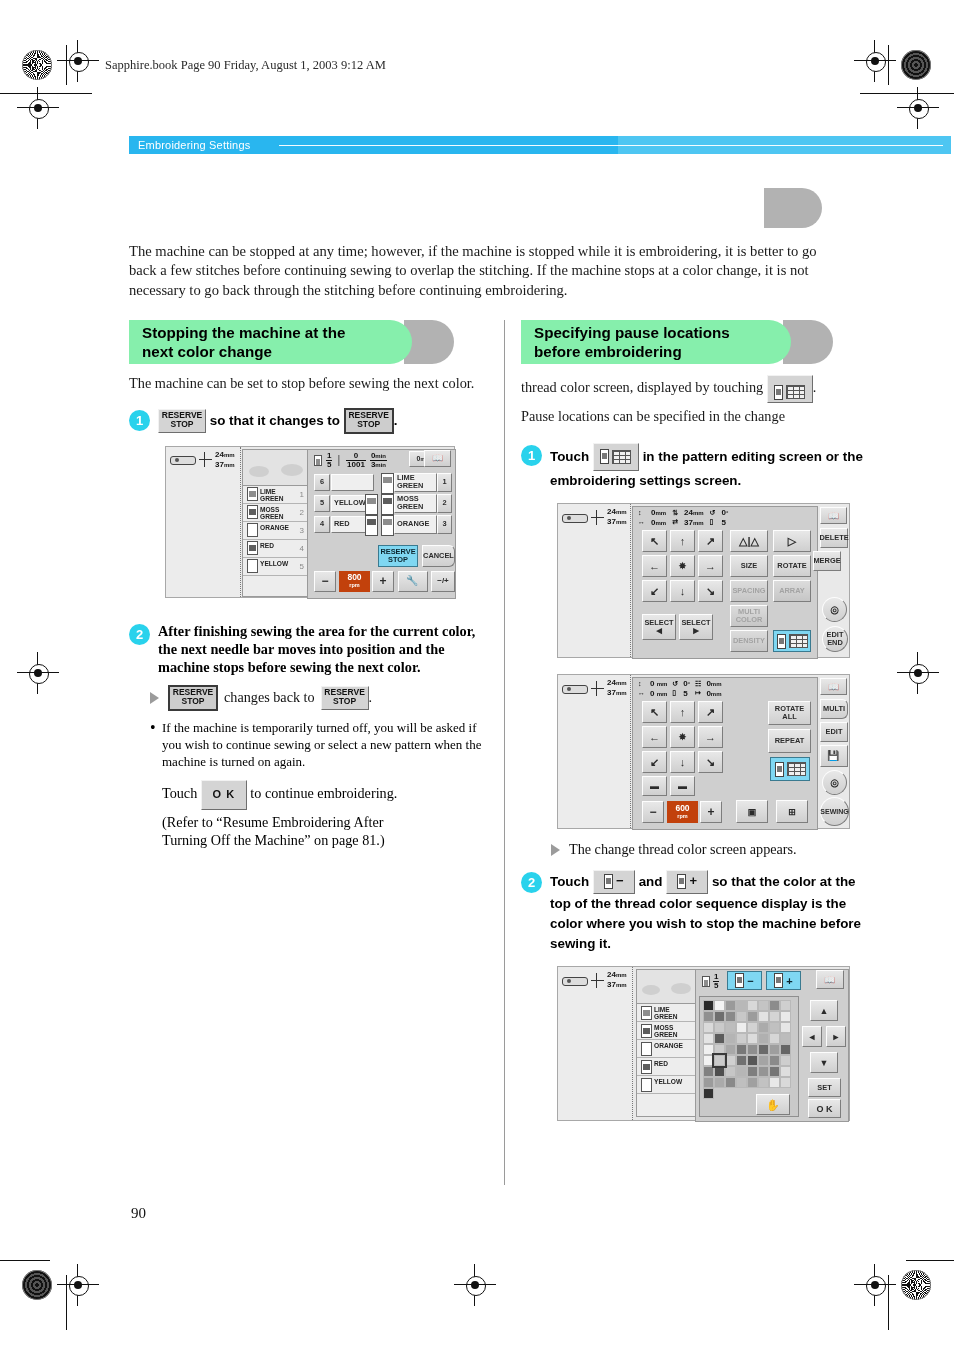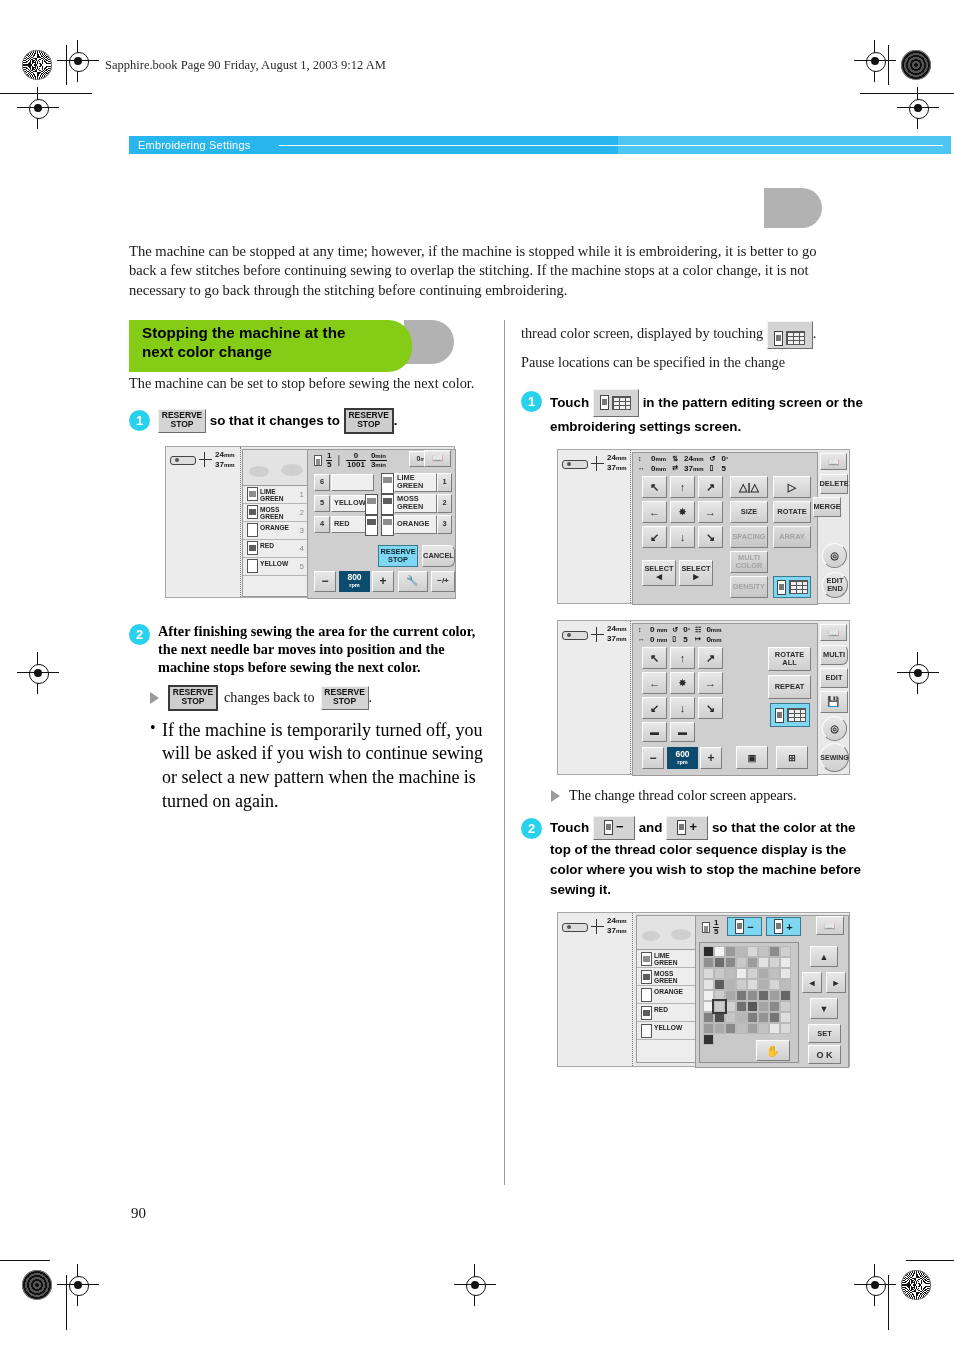--- a/index.html
+++ b/index.html
@@ -61,21 +61,21 @@
   }
 
   
   .cols{display:flex;margin-top:20px;}
   .col{width:355px;}
   .col.left{padding-right:12px;}
   .divider{width:1px;background:#9a9a9a;margin:0 16px 0 8px;height:865px;}
 
   .subhead{position:relative;height:44px;margin-bottom:10px;}
   .subhead .bar{
-    position:absolute;left:0;top:0;width:283px;height:52px;background:#84cc16;
+    position:absolute;left:0;top:0;width:283px;height:44px;background:#86efac;
     border-radius:0 24px 24px 0;z-index:2;box-sizing:border-box;
     padding:4px 0 0 13px;
   }
   .subhead .bar span{
     display:block;color:#000;font-family:"Liberation Sans",sans-serif;font-weight:bold;
     font-size:15.2px;line-height:18.5px;
   }
   .subhead .shadow{
     position:absolute;left:275px;top:0;width:50px;height:44px;background:#b2b2b2;
     border-radius:0 24px 24px 0;z-index:1;
@@ -177,21 +177,21 @@
   .btn.arrowbtn{font-size:11px;}
   .btn.round{border-radius:50%;}
   .btn.tabr{border-radius:0 6px 6px 0;}
 
   .hdrline{position:absolute;font-size:8px;font-weight:bold;color:#111;}
   .hdrline .u{font-size:6px;}
   .frac{display:inline-block;text-align:center;line-height:8px;vertical-align:middle;}
   .frac .n{display:block;border-bottom:1px solid #111;padding:0 1px;}
   .frac .d{display:block;padding:0 1px;}
 
-  .rpm{background:#0c4a6e;color:#fff;font-size:8.5px;font-weight:bold;text-align:center;
+  .rpm{background:#c2410c;color:#fff;font-size:8.5px;font-weight:bold;text-align:center;
        position:absolute;display:flex;flex-direction:column;justify-content:center;line-height:8px;}
   .rpm .u{font-size:5.5px;}
 
   .palette{position:absolute;background:#c9c9c9;border:1px solid #8f8f8f;}
   .swatch{position:absolute;width:9px;height:9px;border:1px solid #b9b9b9;}
   .swatch.cur{outline:2px solid #3a3a3a;z-index:5;}
 
   .pagenum{
     position:absolute;left:131px;top:1205px;font-size:15px;color:#111;
     font-family:"Liberation Serif",serif;
@@ -448,30 +448,44 @@
           <span style="margin:0 6px;">changes back to</span>
           <span class="key rs">
             <span style="display:block">RESERVE</span>
             <span style="display:block">STOP</span>
           </span>
             <span>.</span>
         </div>
 
         <div class="bullet indent" style="margin-top:8px;">
           <div class="b">•</div>
-          <div style="font-size:18px;line-height:1.32;">If the machine is temporarily turned off, you will be asked if you wish to continue sewing or select a new pattern when the machine is turned on again.</div>
-        </div>
-
+          <div style="font-size:13px;line-height:1.32;">If the machine is temporarily turned off, you will be asked if you wish to continue sewing or select a new pattern when the machine is turned on again.</div>
+        </div>
+
+        <div class="indent" style="margin-top:10px;margin-left:33px;font-size:14.2px;line-height:1.7;">
+          <span>Touch</span>
+          <span class="key ok">O K</span>
+          <span>to continue embroidering.</span>
+          <div style="line-height:1.3;margin-top:3px;">(Refer to “Resume Embroidering After</div>
+          <div style="line-height:1.3;">Turning Off the Machine” on page 81.)</div>
+        </div>
 
       </div>
 
       <div class="divider"></div>
 
       <div class="col right">
 
+        <div class="subhead right">
+          <div class="shadow"></div>
+          <div class="bar">
+            <span>Specifying pause locations</span>
+            <span>before embroidering</span>
+          </div>
+        </div>
 
         <div class="lead spaced">
           <div>
             <span>thread color screen, displayed by touching</span>
             <span class="key spoolgrid" style="padding:2px 3px;">
               <span class="spool-mini"></span><span class="grid-mini"></span>
             </span><span>.</span>
           </div>
           <div>Pause locations can be specified in the change</div>
         </div>

